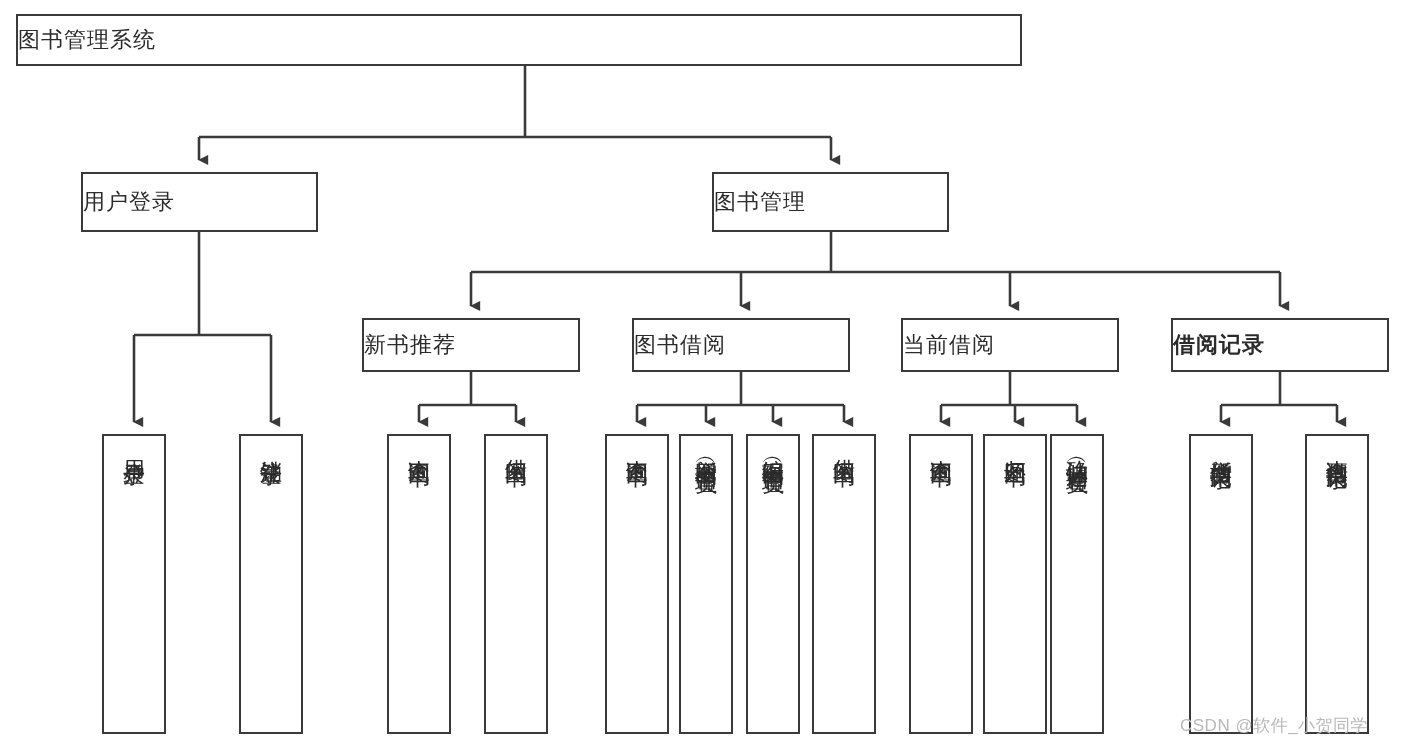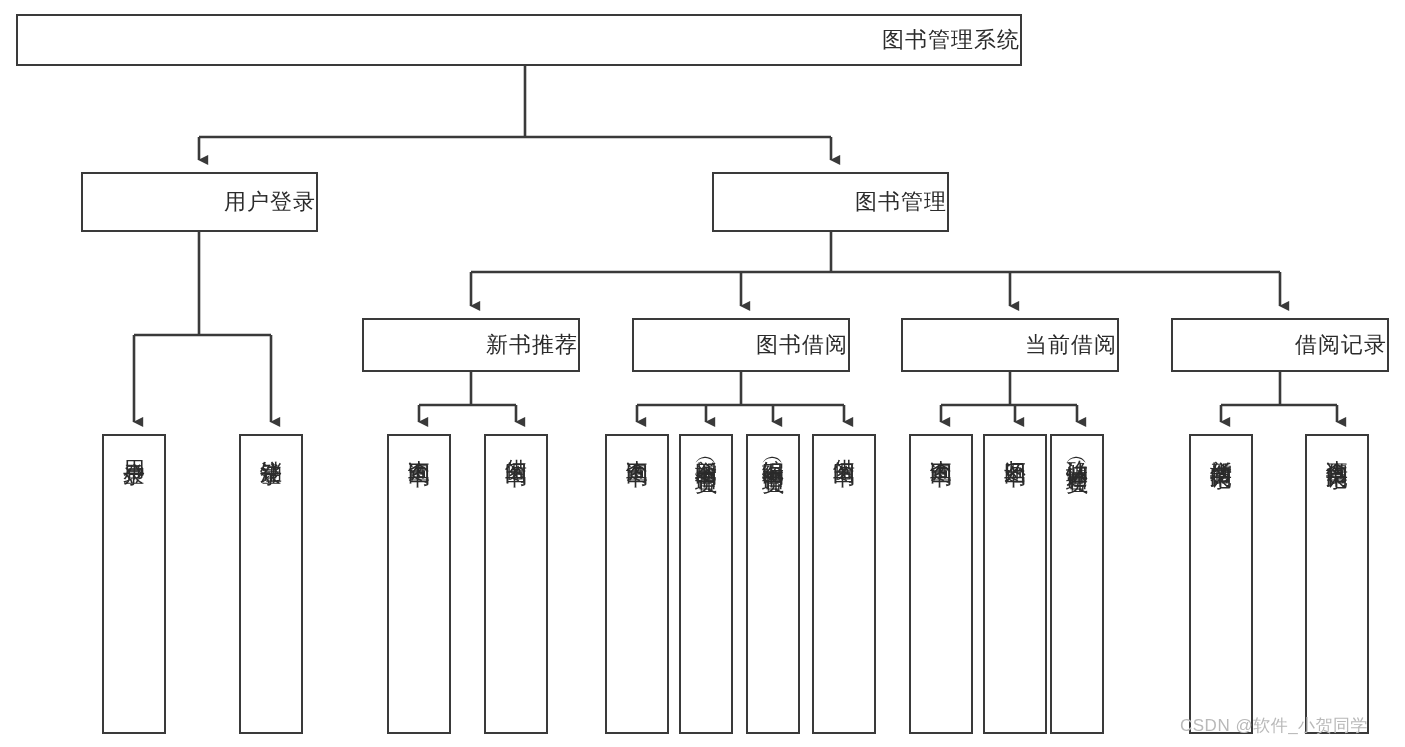--- a/index.html
+++ b/index.html
@@ -26,21 +26,21 @@
     width: 1405px;
     height: 747px;
   }
   .node-box {
     position: absolute;
     box-sizing: border-box;
     background: #ffffff;
     border: 2.2px solid #3a3a3a;
     display: flex;
     align-items: center;
-    justify-content: flex-end;
+    justify-content: flex-start;
     color: #2b2b2b;
   }
   .node-box.horiz {
     font-size: 22px;
     letter-spacing: 1px;
   }
   .node-box.vert {
     align-items: flex-start;
     justify-content: center;
     padding-top: 6px;
@@ -136,21 +136,21 @@
 
   <div class="node-box horiz" style="left: 712px; top: 172px; width: 237px; height: 60px;">
     <span>图书管理</span>
   </div>
   <div class="node-box horiz" style="left: 901px; top: 318px; width: 218px; height: 54px;">
     <span>当前借阅</span>
   </div>
   <div class="node-box horiz" style="left: 632px; top: 318px; width: 218px; height: 54px;">
     <span>图书借阅</span>
   </div>
-  <div class="node-box horiz" style="left: 1171px; top: 318px; width: 218px; height: 54px;">
+  <div class="node-box horiz" style="left: 1171px; top: 318px; width: 218px; height: 54px; font-weight: bold;">
     <span>借阅记录</span>
   </div>
 
   <div class="node-box vert" style="left: 102px; top: 434px; width: 64px; height: 300px;">
     <span class="vert-text">用户登录</span>
   </div>
   <div class="node-box vert" style="left: 239px; top: 434px; width: 64px; height: 300px;">
     <span class="vert-text">注销登录</span>
   </div>
   <div class="node-box vert" style="left: 387px; top: 434px; width: 64px; height: 300px;">

